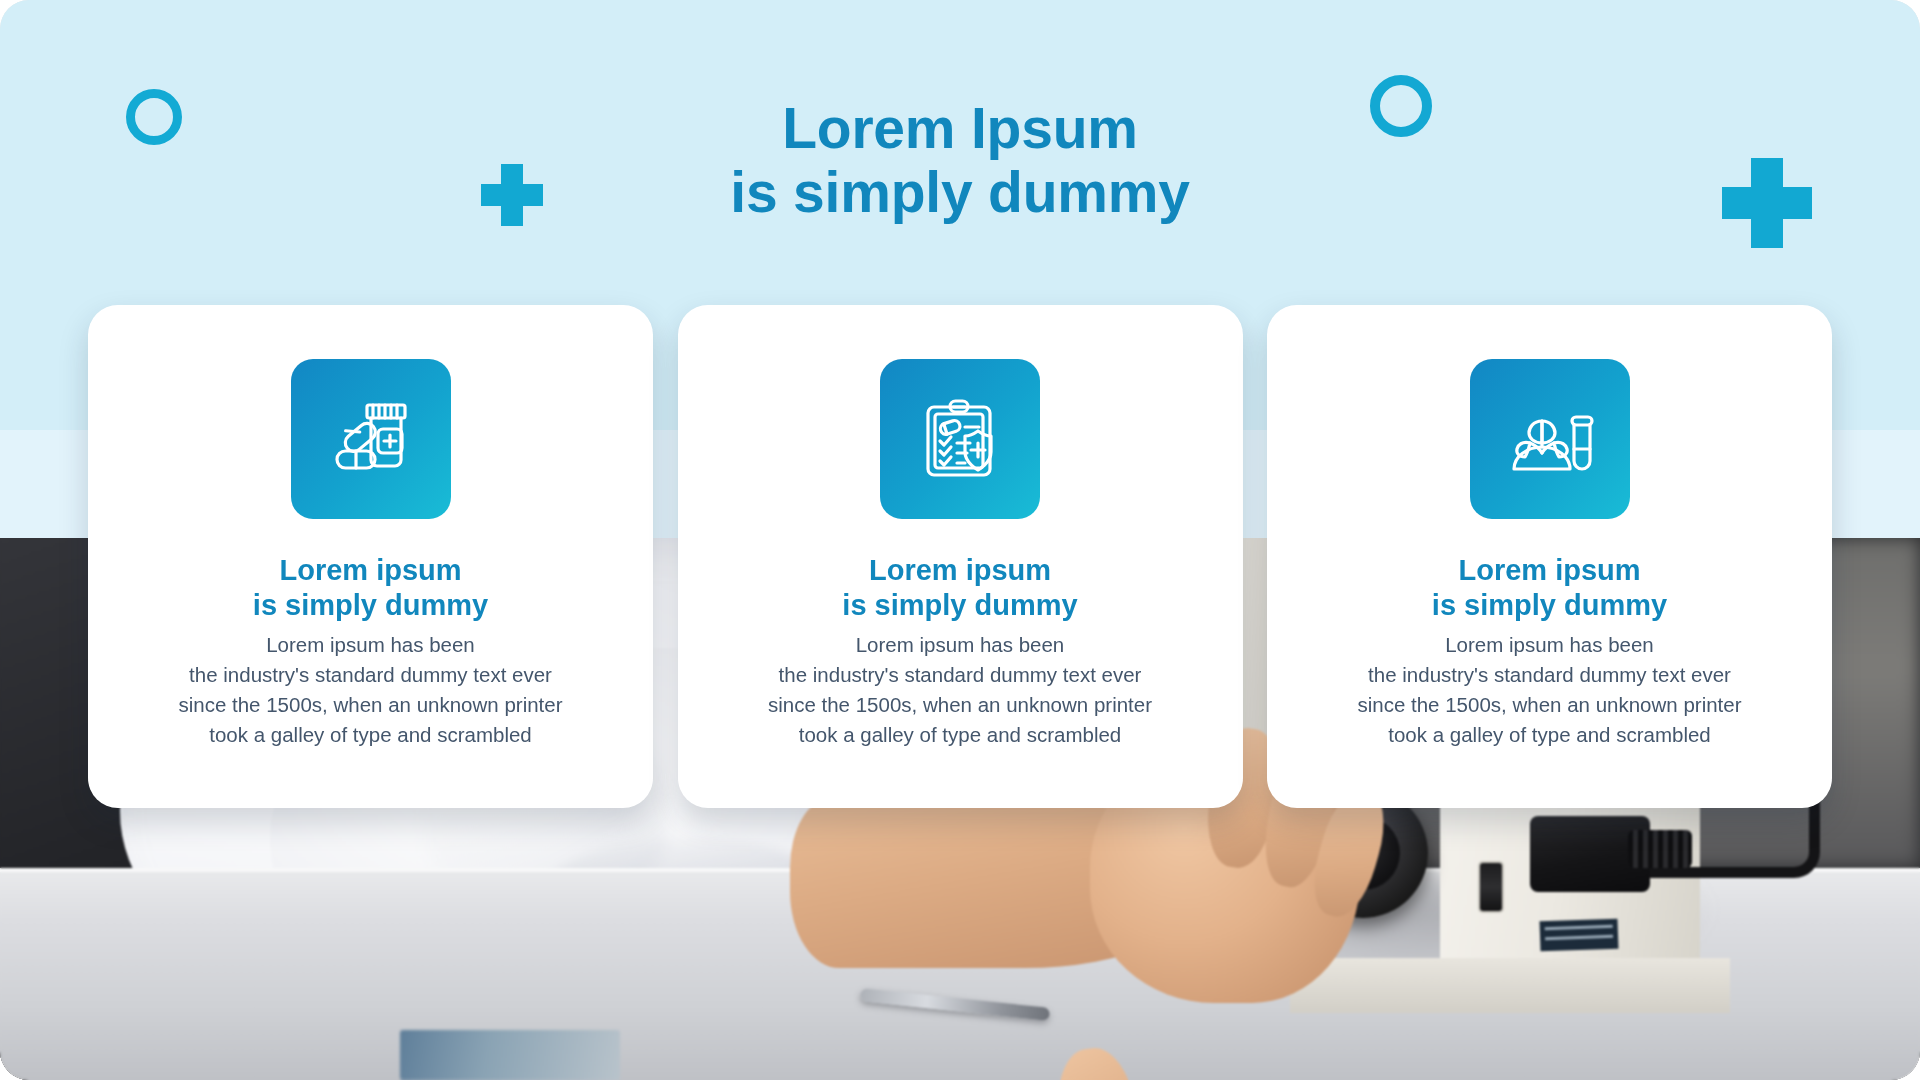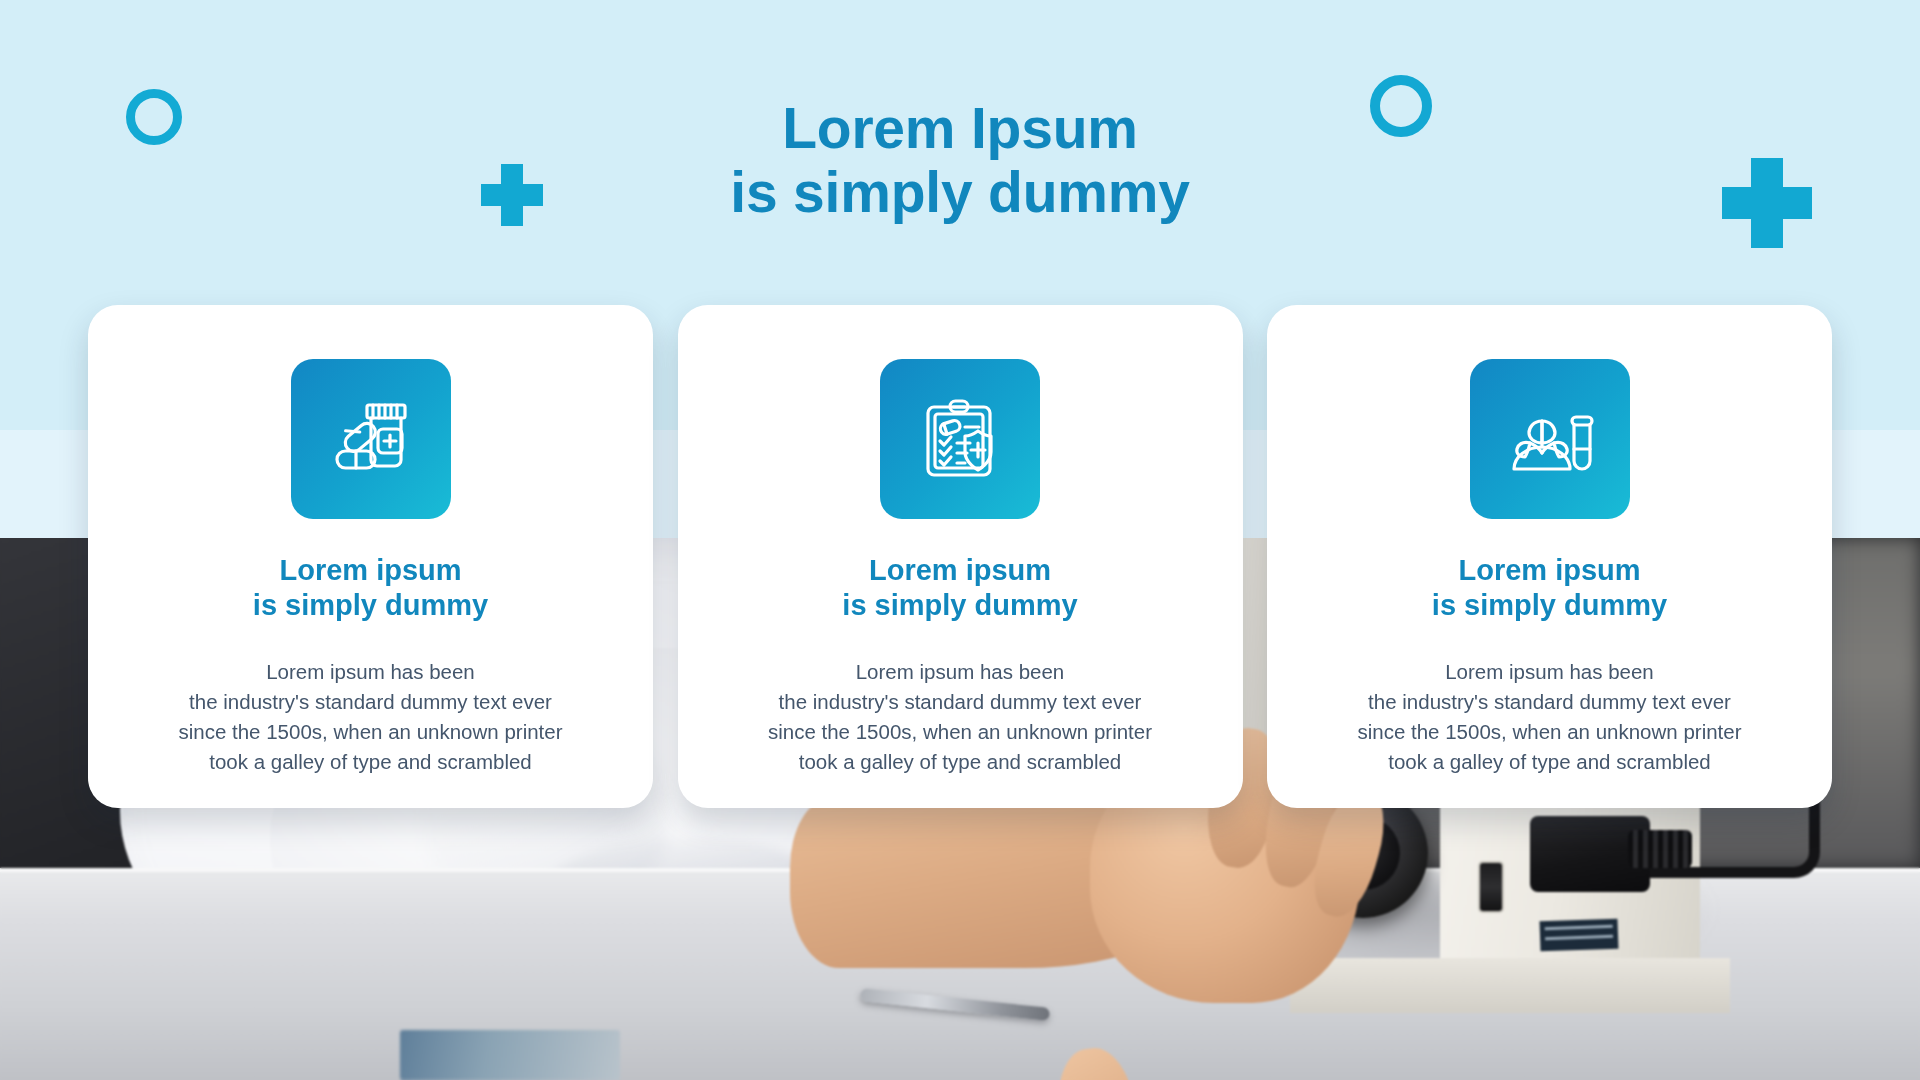--- a/index.html
+++ b/index.html
@@ -12,20 +12,21 @@
     font-family:"Liberation Sans", sans-serif;
   }
 
   
   .slide {
     position:relative;
     width:1920px;
     height:1080px;
     background:#e5e5e5;
     overflow:hidden;
+    border-radius:29px;
   }
 
   
   .band-top {
     position:absolute;
     left:0; top:0;
     width:1920px; height:430px;
     background:#d3eef8;
   }
   .band-mid {
@@ -324,21 +325,21 @@
   .card-title {
     margin-top:34px;
     text-align:center;
     color:#1187bd;
     font-size:29px;
     font-weight:bold;
     line-height:1.22;
   }
   .card-title .ct-line { display:block; }
   .card-body {
-    margin-top:33px;
+    margin-top:6px;
     text-align:center;
     color:#44566c;
     font-size:20.5px;
     line-height:1.46;
     padding:0 24px;
   }
   .card-body .cb-line { display:block; }
 </style>
 </head>
 <body>

